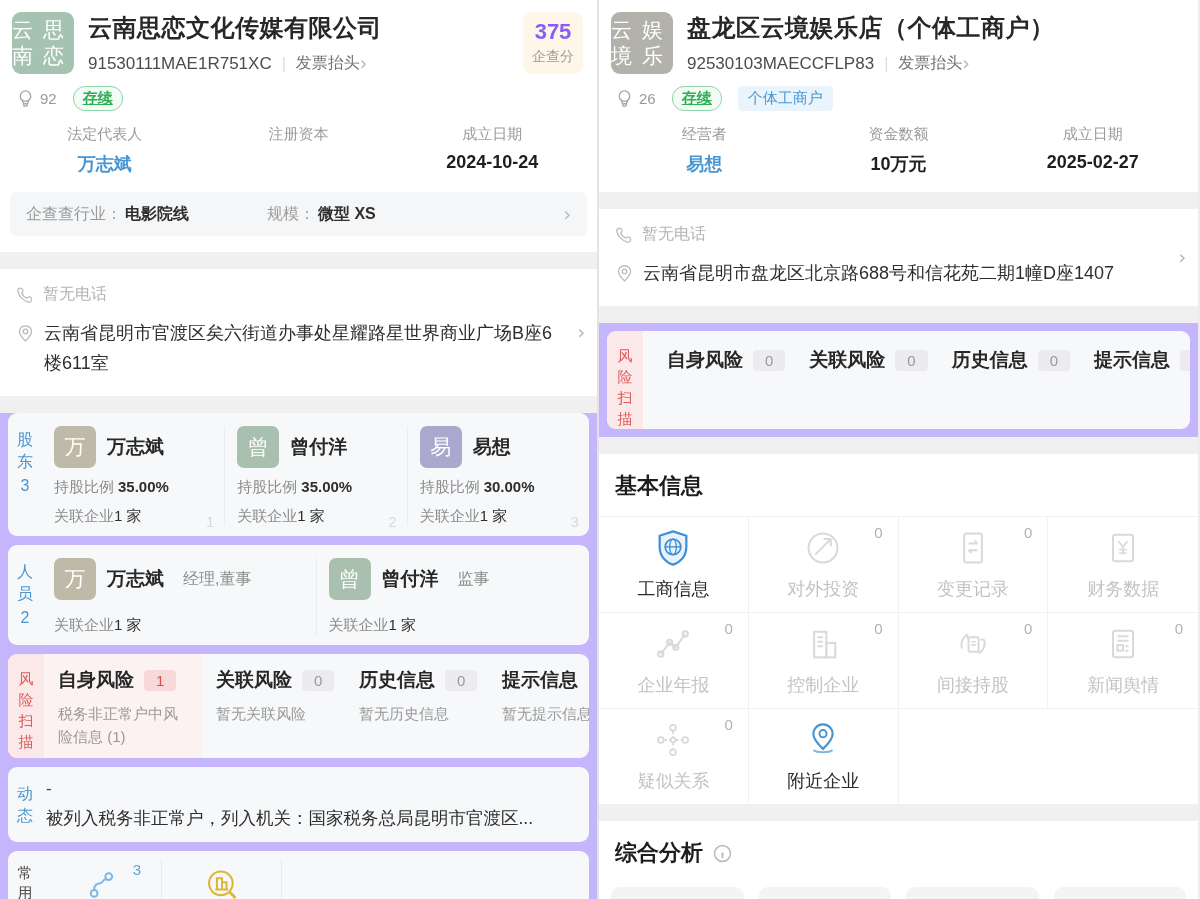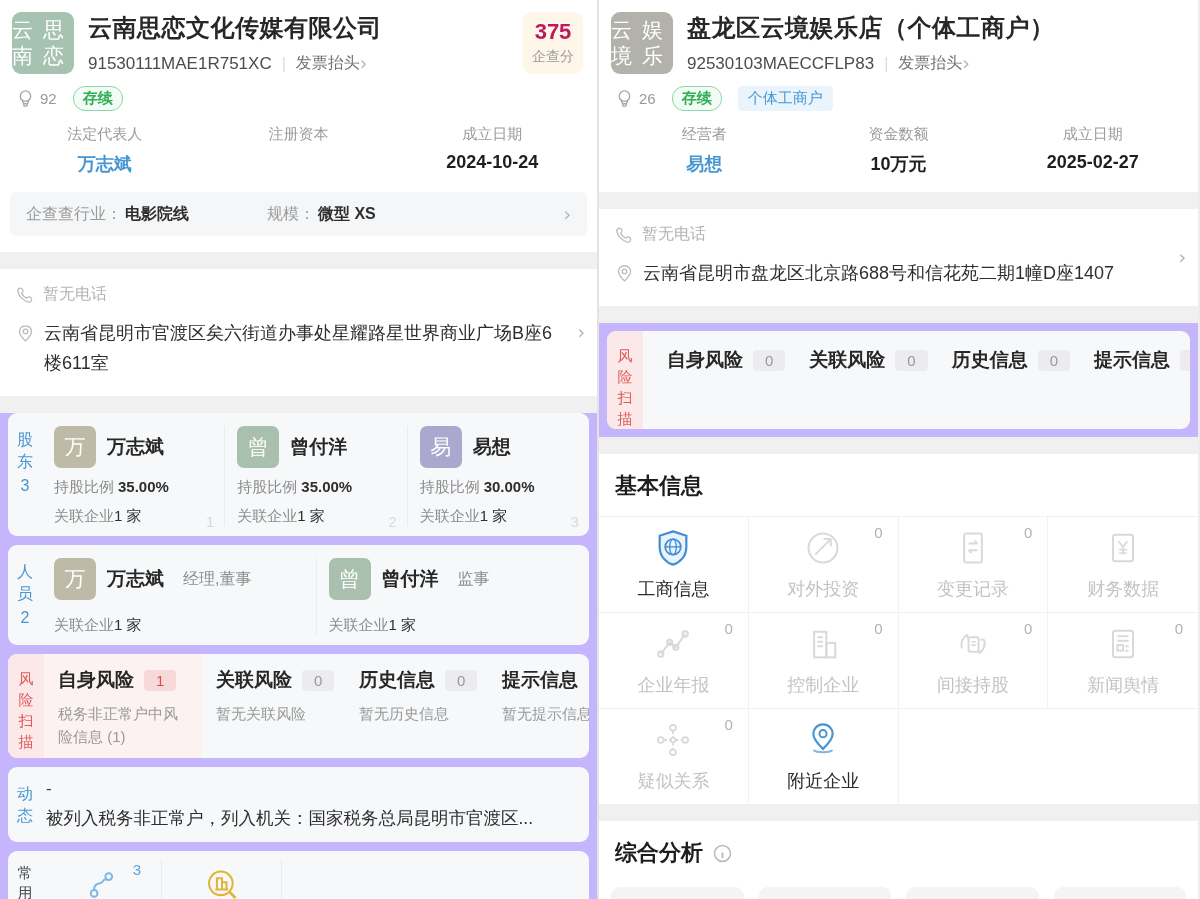--- a/index.html
+++ b/index.html
@@ -15,25 +15,25 @@
   .logo { width:62px; height:62px; border-radius:9px; color:#fff; display:flex; flex-direction:row; align-items:center; justify-content:center; font-size:21px; line-height:26px; letter-spacing:1px; flex:none; }
   .logo.l { background:#a6c2b0; }
   .logo.r { background:#b2b2ab; }
   .hdr-mid { flex:1; margin-left:14px; min-width:0; }
   .title { font-size:24px; font-weight:bold; color:#272727; white-space:nowrap; letter-spacing:0.5px; }
   .code-row { margin-top:9px; font-size:17px; color:#4c4c4c; display:flex; align-items:center; white-space:nowrap; }
   .code-sep { color:#dcdcdc; margin:0 10px; font-size:16px; }
   .invoice { color:#737373; font-size:16px; cursor:pointer; }
   .chev { color:#b9b9b9; font-size:19px; line-height:1; font-family:"DejaVu Sans",sans-serif; }
   .score { background:#fdf6e9; border-radius:9px; padding:7px 9px 6px; text-align:center; flex:none; margin-left:8px; }
-  .score-num { color:#be185d; font-size:22px; font-weight:bold; }
+  .score-num { color:#8b5cf6; font-size:22px; font-weight:bold; }
   .score-lbl { color:#9a9a9a; font-size:14px; margin-top:3px; }
   .badge-row { display:flex; align-items:center; padding:12px 14px 10px 16px; gap:16px; }
   .heat { display:flex; align-items:center; gap:5px; color:#9a9a9a; font-size:15px; }
-  .tag-green { color:#2fae52; border:1px solid #90d6a5; background:#f2fbf5; border-radius:12px; font-size:15px; font-weight:bold; padding:2px 9px; }
+  .tag-green { color:#2fae52; border:1px solid #90d6a5; background:#f2fbf5; border-radius:12px; font-size:15px; font-weight:bold; padding:2px 9px;text-decoration:underline; }
   .tag-blue { color:#4796d2; background:#e9f4fc; border-radius:4px; font-size:15px; padding:3px 10px; }
 
   
   .info-row { display:flex; padding:4px 8px 16px; }
   .info-col { flex:1; text-align:center; }
   .info-label { color:#9b9b9b; font-size:15px; }
   .info-value { margin-top:8px; font-size:18px; font-weight:bold; color:#1f1f1f; }
   .info-value.blue { color:#4796d2; }
 
   

